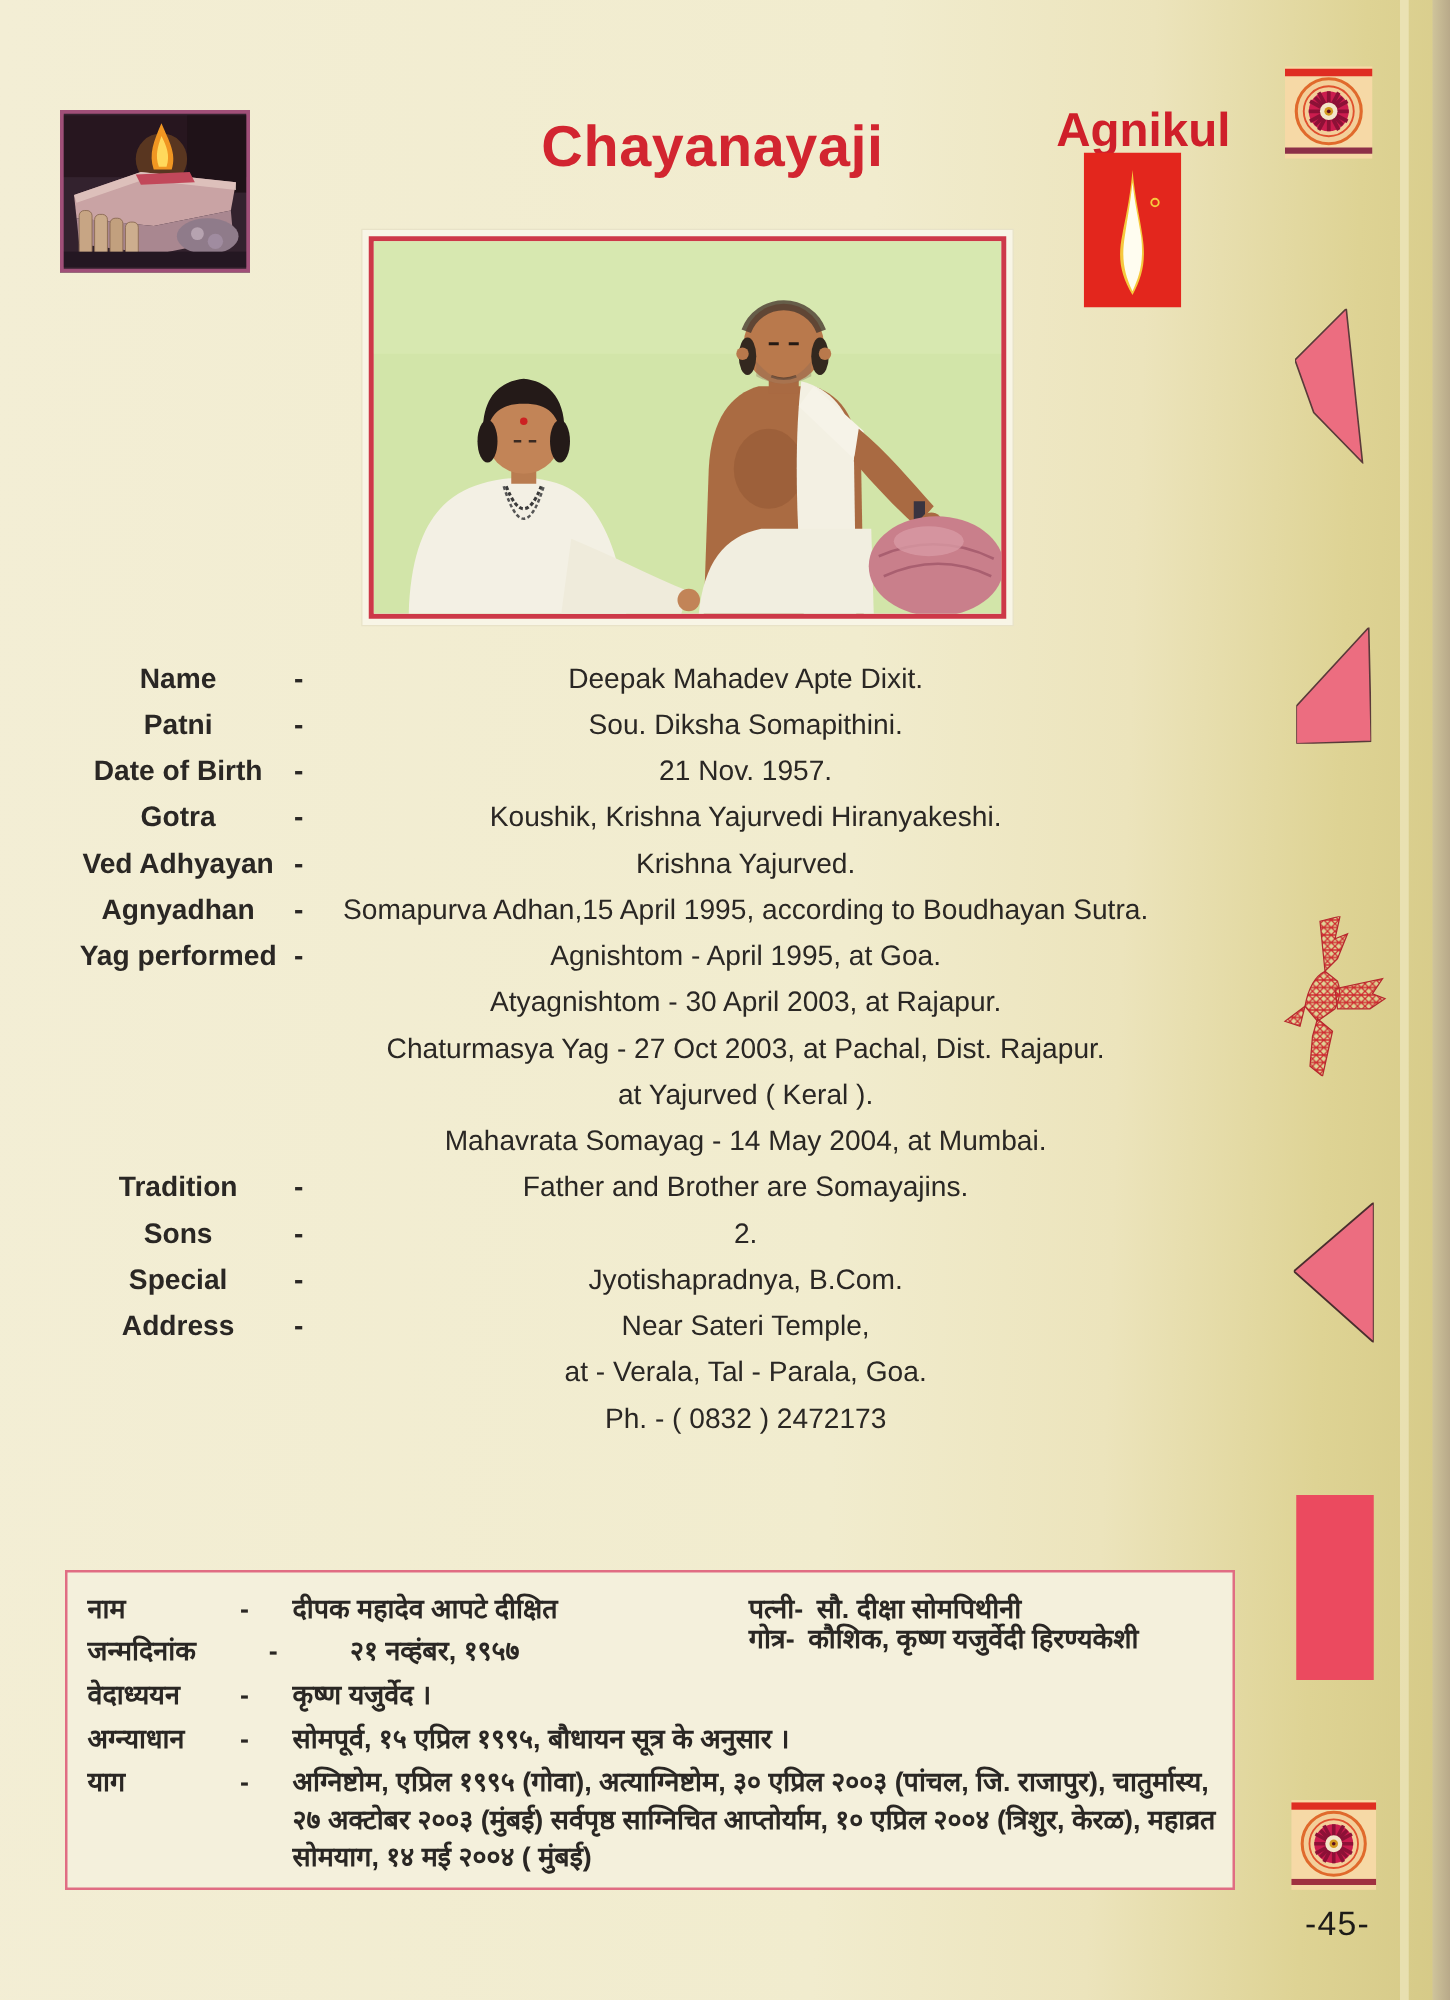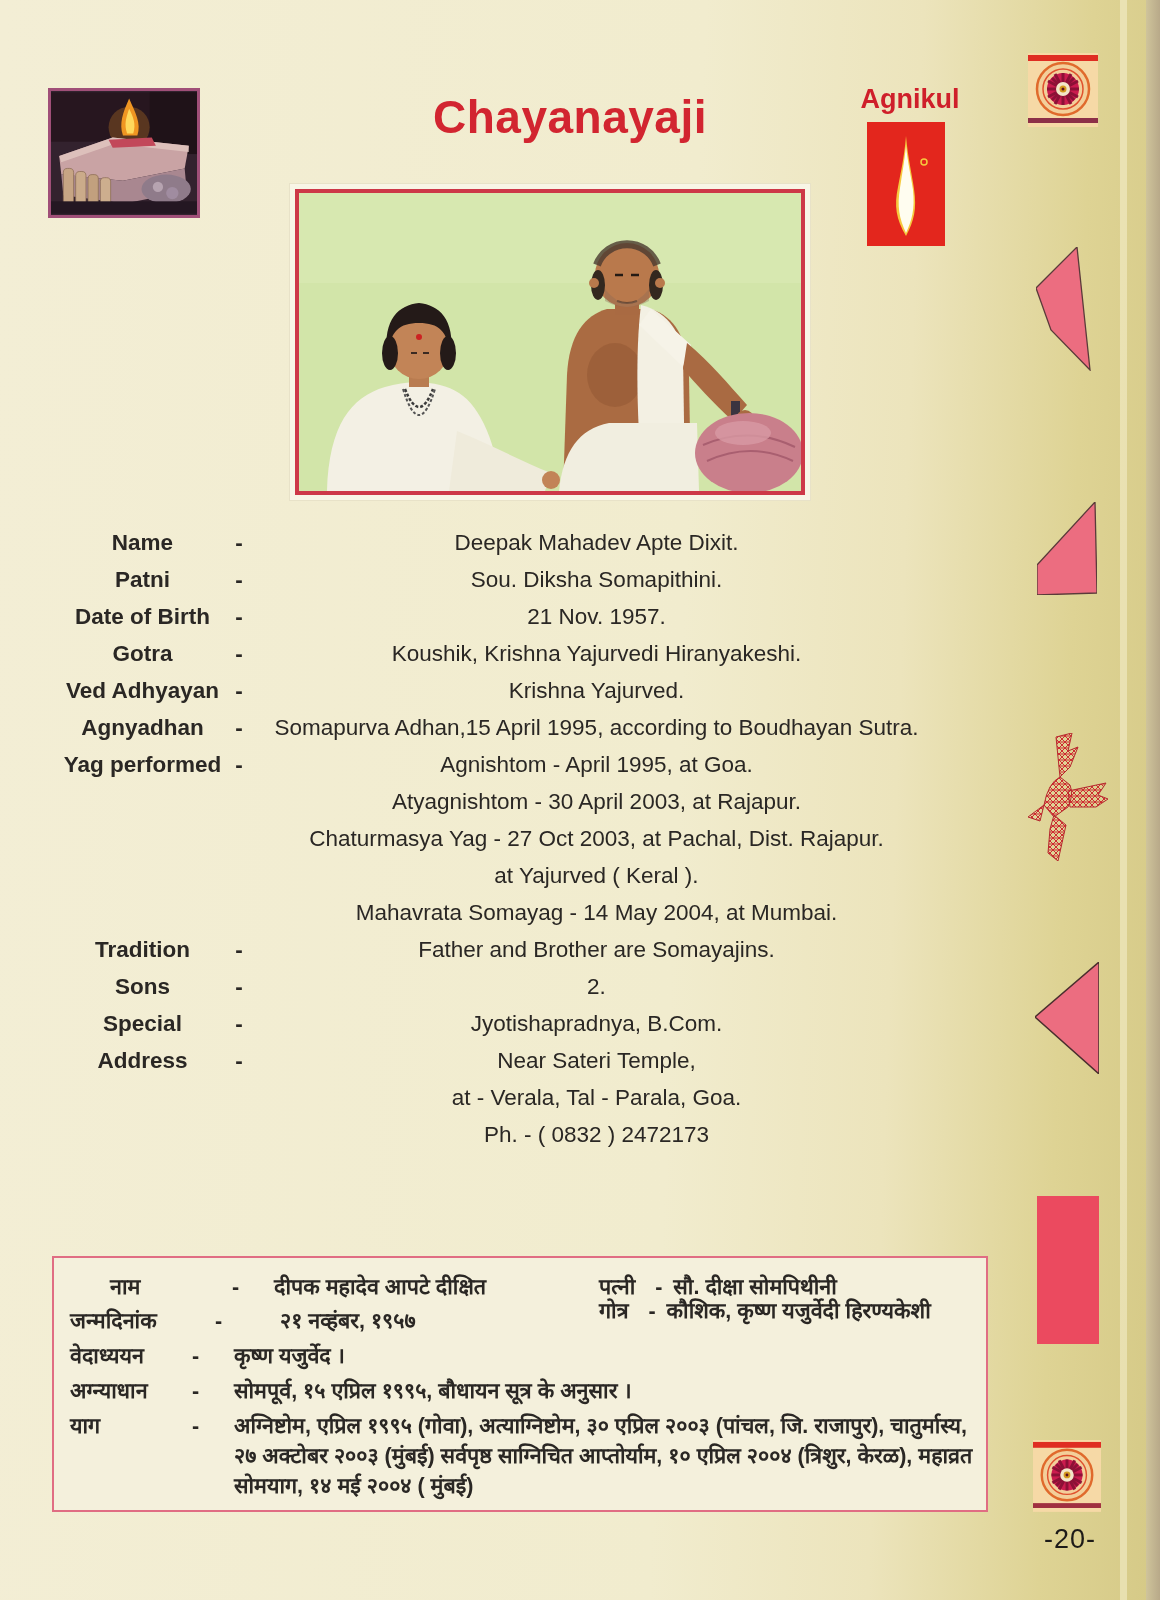--- a/index.html
+++ b/index.html
@@ -6,21 +6,21 @@
   .page{
     position:relative;width:1160px;height:1600px;overflow:hidden;
     font-family:"Liberation Sans",sans-serif;color:#2a2724;
     background:linear-gradient(92deg,#f3eed5 0%,#f1ecce 58%,#ece4bc 76%,#ded394 90%,#d5c986 100%);
   }
   .abs{position:absolute;}
   
   .thumb{left:48px;top:88px;width:152px;height:130px;border:3px solid #a04f78;background:#33222e;box-sizing:border-box;}
   .thumb svg{display:block;width:100%;height:100%;}
   .page-title{left:180px;top:90px;width:780px;text-align:center;font-size:46px;font-weight:700;color:#d22530;letter-spacing:.5px;}
-  .agnikul{left:845px;top:84px;width:130px;text-align:center;font-size:27px;font-weight:700;color:#cf1f2a;}
+  .agnikul{left:845px;top:84px;width:130px;text-align:center;font-size:38px;font-weight:700;color:#cf1f2a;}
   .flame-card{left:867px;top:122px;width:78px;height:124px;}
   .mandala{width:70px;height:74px;}
   .mandala-top{left:1028px;top:53px;}
   .mandala-bottom{left:1033px;top:1440px;width:68px;height:76px;}
   
   .photo-frame{left:290px;top:184px;background:#f8f5e6;padding:5px;box-shadow:0 0 0 1px #e8e2c8;}
   .photo-inner{border:4px solid #cd3848;line-height:0;}
   
   .details{left:60px;top:530px;width:880px;text-align:center;}
   .detail-row{display:flex;height:37px;font-size:22.5px;align-items:flex-start;}
@@ -29,21 +29,21 @@
   .detail-value{flex:1;}
   .detail-cont{height:37px;padding-left:193px;font-size:22.5px;}
   
   .hindi-box{left:52px;top:1256px;width:936px;height:256px;border:2px solid #e06d83;background:#f4f0dc;box-sizing:border-box;}
   .hrow{position:absolute;display:flex;font-size:21.5px;font-weight:600;line-height:30px;}
   .hrow-l{left:16px;width:904px;}
   .hlabel{width:122px;flex:none;}
   .hdash{width:42px;flex:none;}
   .hvalue{flex:1;}
   .hrow-r{left:545px;}
-  .hrow-r .hlabel{width:auto;margin-right:20px;}
+  .hrow-r .hlabel{width:auto;margin-right:0;}
   .hrow-r .hdash{width:18px;}
   
   .shape{line-height:0;}
   .red-rect{left:1037px;top:1196px;width:62px;height:148px;background:#eb4a5f;}
   .page-number{left:1010px;top:1524px;width:120px;text-align:center;font-size:27px;letter-spacing:1px;color:#1d1b18;}
   .edge-hl{left:1120px;top:0;width:7px;height:1600px;background:#f6f1d0;opacity:.55;}
   .edge-dark{left:1146px;top:0;width:14px;height:1600px;background:linear-gradient(90deg,#cfc49b,#b8a989);}
 </style>
 </head>
 <body>
@@ -218,21 +218,21 @@
     <div class="detail-row">
       <span class="detail-label">Address</span>
       <span class="detail-dash">-</span>
       <span class="detail-value">Near Sateri Temple,</span>
     </div>
     <div class="detail-cont">at - Verala, Tal - Parala, Goa.</div>
     <div class="detail-cont">Ph. - ( 0832 ) 2472173</div>
   </div>
 
   <div class="abs hindi-box">
-    <div class="hrow hrow-l" style="top:14px;margin-left:40px;">
+    <div class="hrow hrow-l" style="top:14px;">
       <span class="hlabel">नाम</span>
       <span class="hdash">-</span>
       <span class="hvalue">दीपक महादेव आपटे दीक्षित</span>
     </div>
     <div class="hrow hrow-l" style="top:48px;gap:23px;">
       <span class="hlabel">जन्मदिनांक</span>
       <span class="hdash">-</span>
       <span class="hvalue">२१ नव्हंबर, १९५७</span>
     </div>
     <div class="hrow hrow-l" style="top:83px;">
@@ -312,18 +312,18 @@
           <line x1="43" y1="21" x2="27" y2="51"></line>
         <line x1="20" y1="28" x2="50" y2="44"></line>
           <line x1="50" y1="28" x2="20" y2="44"></line>
       </g>
       <circle cx="35" cy="36" r="7" fill="#f3e6c8"></circle>
       <circle cx="35" cy="36" r="3.5" fill="#d49a1e"></circle>
       <circle cx="35" cy="36" r="1.5" fill="#5a1020"></circle>
     </svg>
   </div>
 
-  <div class="abs page-number">-20-</div>
+  <div class="abs page-number">-45-</div>
 
   <div class="abs edge-hl"></div>
   <div class="abs edge-dark"></div>
 
 </div>
 
 </body></html>

